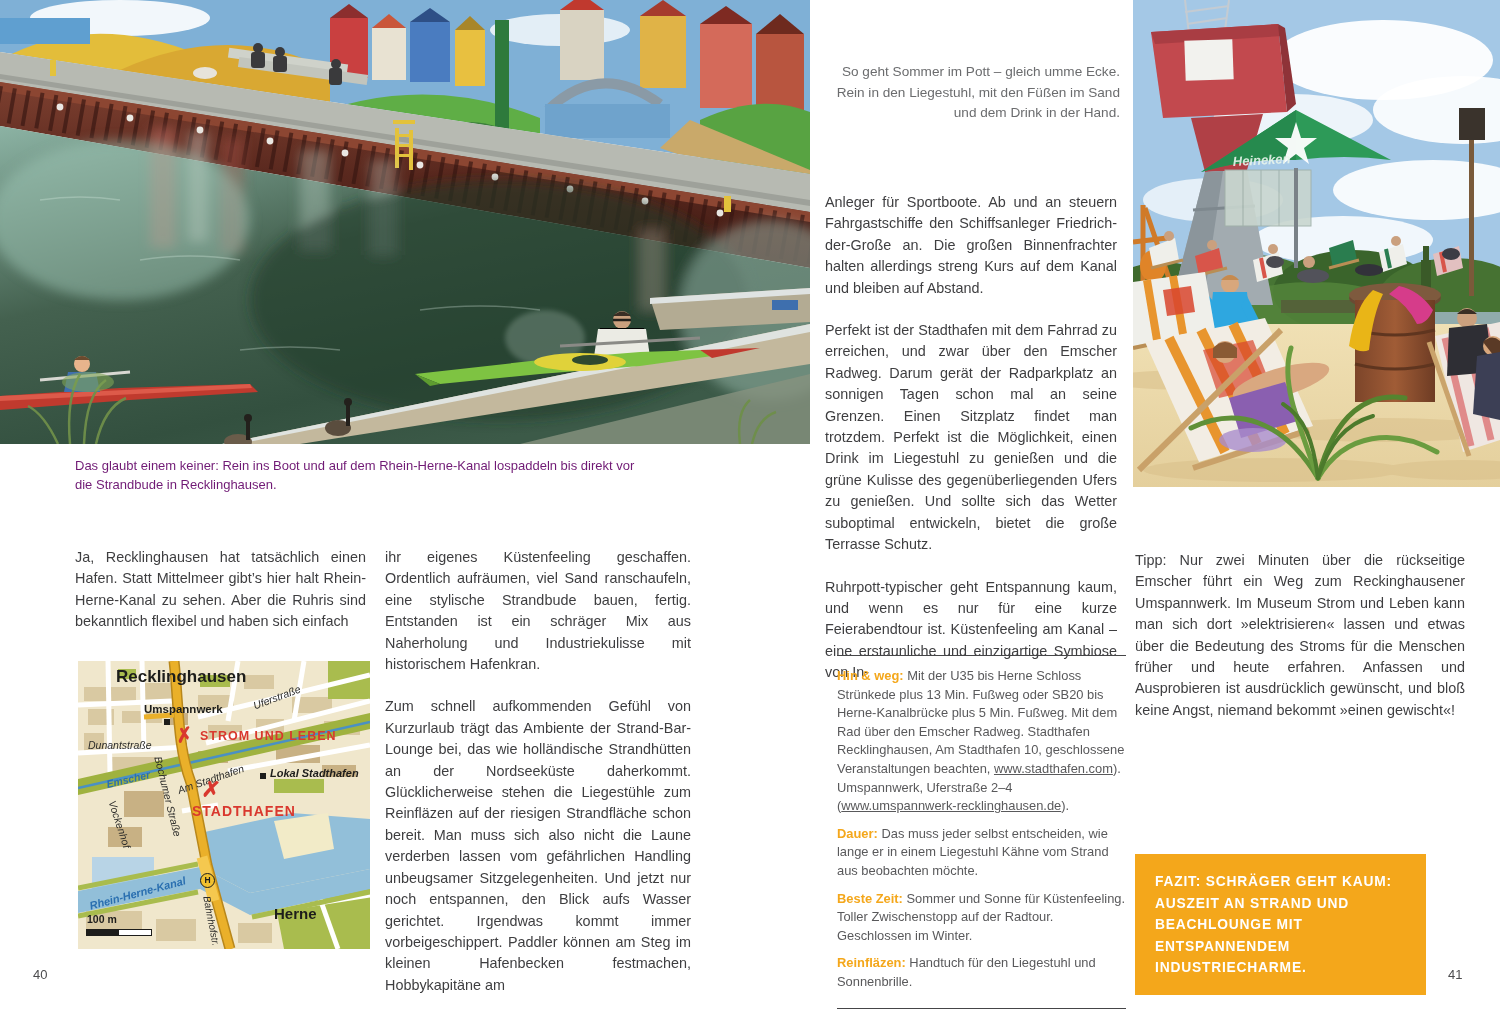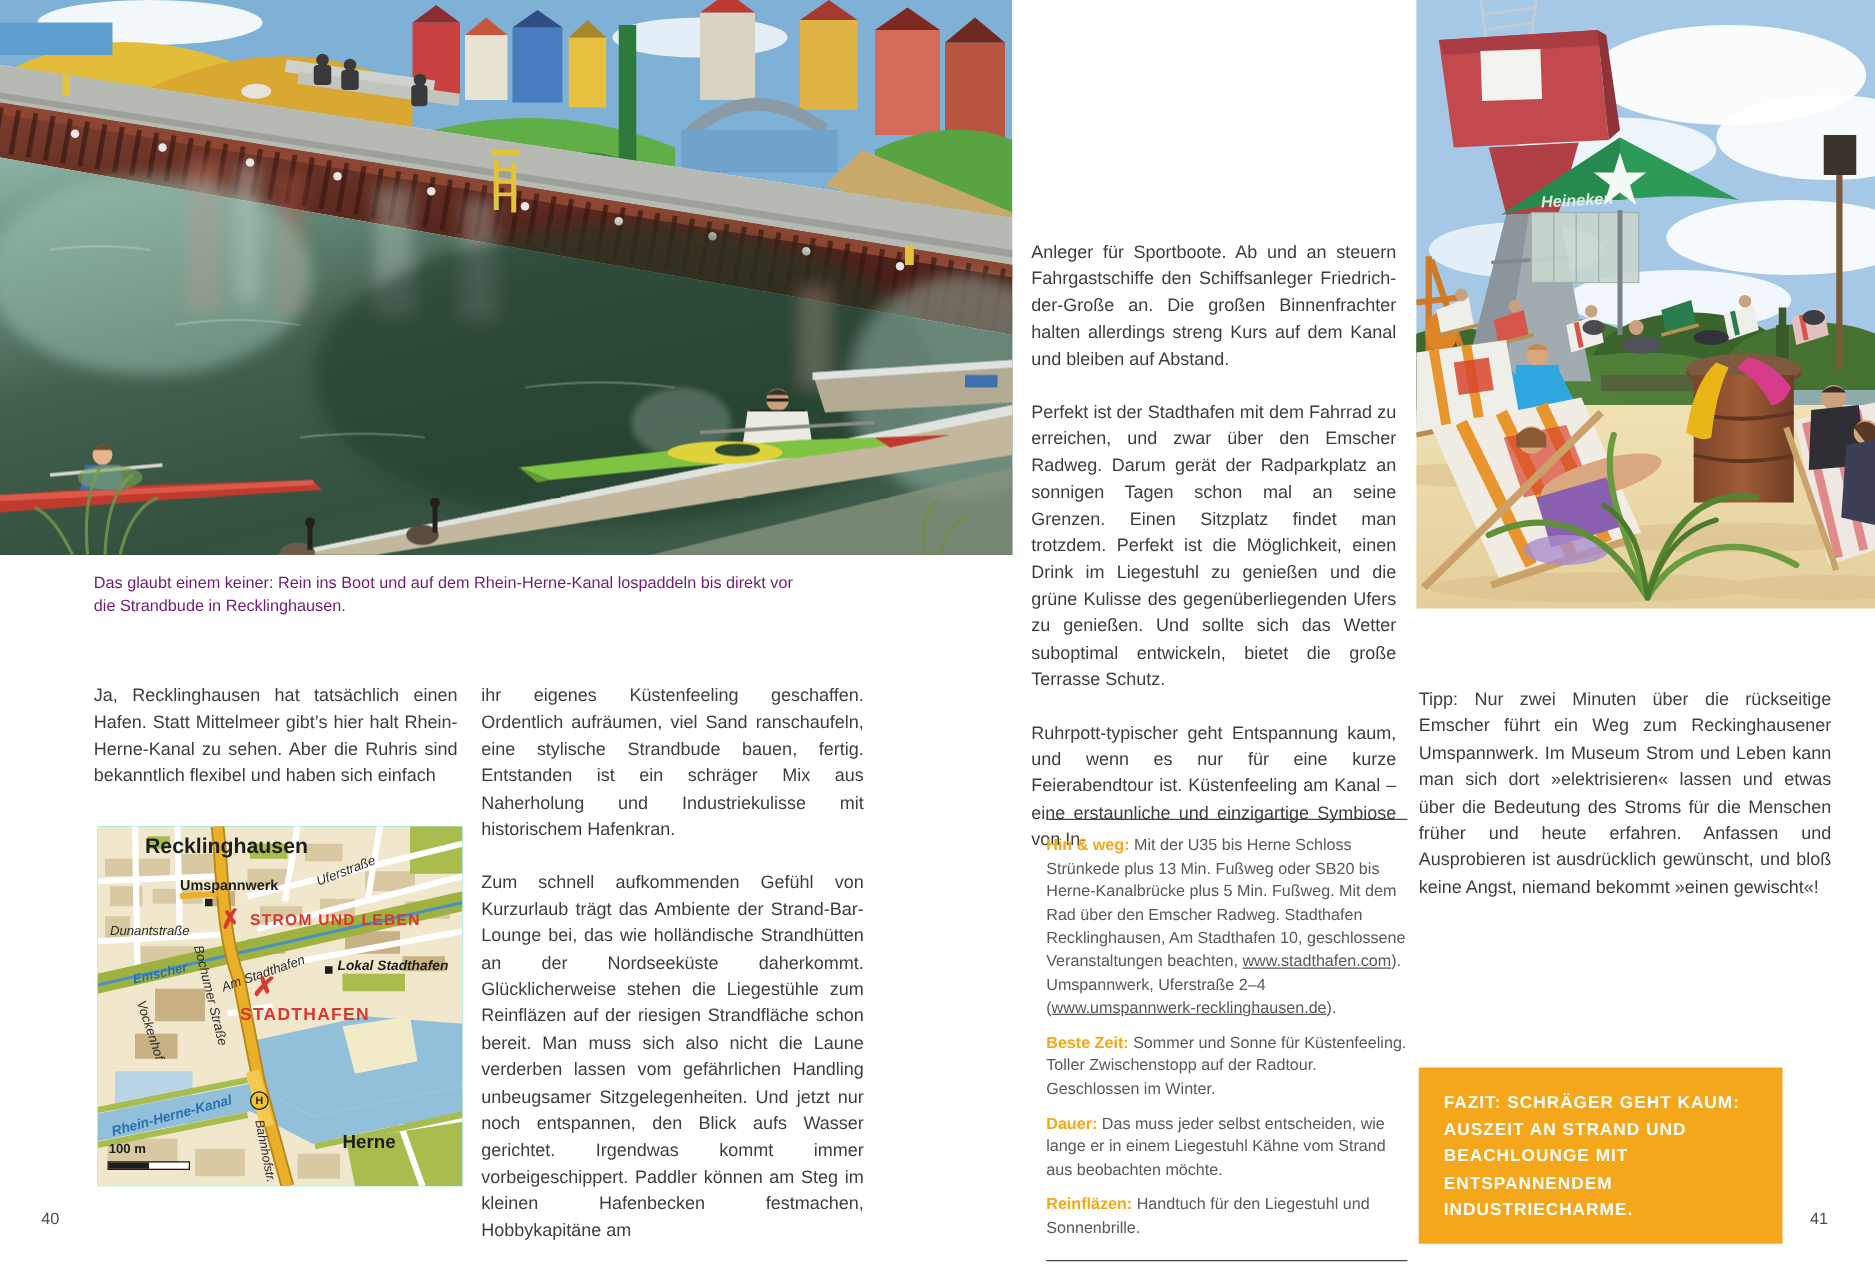--- a/index.html
+++ b/index.html
@@ -16,21 +16,21 @@
     padding:11px 0 16px 0;font-size:12.9px;line-height:18.6px;color:#59595b;}
   .info .item{margin-top:9px;}
   .info .item:first-child{margin-top:0;}
   .ilabel{color:#f4a71b;font-weight:bold;}
   .ilink{text-decoration:underline;color:#59595b;}
   .fazit{background:#f4a71b;color:#ffffff;font-weight:bold;font-size:13.8px;
     line-height:21.5px;letter-spacing:0.8px;padding:17px 20px 16px 20px;
     text-transform:uppercase;}
   .pagenum{font-size:13px;color:#4c4c4e;}
   
-  .map{width:292px;height:288px;overflow:hidden;background:#5eead4;}
+  .map{width:292px;height:288px;overflow:hidden;background:#e5e5e5;}
   .map svg{position:absolute;left:0;top:0;}
   .map .lbl{position:absolute;white-space:nowrap;color:#1d1d1b;}
   .map .city{font-weight:bold;font-size:17px;}
   .map .town{font-weight:bold;font-size:15px;}
   .map .poi{font-weight:bold;font-size:11.5px;}
   .map .poi-it{font-weight:bold;font-style:italic;font-size:11px;}
   .map .street{font-style:italic;font-size:10.5px;color:#2c2c2a;}
   .map .water-lbl{font-style:italic;font-size:10.5px;color:#2a6fb0;font-weight:bold;}
   .map .red-lbl{color:#d9382e;font-weight:bold;letter-spacing:1px;font-size:12.5px;}
   .map .sq{position:absolute;width:6px;height:6px;background:#1d1d1b;}
@@ -518,39 +518,40 @@
     <span class="lbl red-lbl" style="left:114px;top:142px;font-size:14px;">STADTHAFEN</span>
     <span class="lbl street" style="left:40px;top:138px;transform:rotate(72deg);transform-origin:left top;">Vockenhof</span>
     <span class="lbl water-lbl" style="left:10px;top:226px;transform:rotate(-15deg);font-size:11px;">Rhein-Herne-Kanal</span>
     <span class="hstop" style="left:122px;top:212px;">H</span>
     <span class="lbl street" style="left:134px;top:234px;transform:rotate(79deg);transform-origin:left top;font-size:10px;">Bahnhofstr.</span>
     <span class="lbl town" style="left:196px;top:244px;">Herne</span>
     <span class="lbl scale-lbl" style="left:9px;top:252px;">100 m</span>
     <span class="scale-bar" style="left:8px;top:268px;"></span>
   </div>
 
+  <div class="abs intro" style="left:825px;top:62px;width:295px;">So geht Sommer im Pott – gleich umme Ecke. Rein in den Liegestuhl, mit den Füßen im Sand und dem Drink in der Hand.</div>
 
   <div class="abs body-col" style="left:825px;top:192px;width:292px;">
     <p>Anleger für Sportboote. Ab und an steuern Fahrgastschiffe den Schiffsanleger Friedrich-der-Große an. Die großen Binnenfrachter halten allerdings streng Kurs auf dem Kanal und bleiben auf Abstand.</p>
     <p>Perfekt ist der Stadthafen mit dem Fahrrad zu erreichen, und zwar über den Emscher Radweg. Darum gerät der Radparkplatz an sonnigen Tagen schon mal an seine Grenzen. Einen Sitzplatz findet man trotzdem. Perfekt ist die Möglichkeit, einen Drink im Liegestuhl zu genießen und die grüne Kulisse des gegenüberliegenden Ufers zu genießen. Und sollte sich das Wetter suboptimal entwickeln, bietet die große Terrasse Schutz.</p>
     <p>Ruhrpott-typischer geht Entspannung kaum, und wenn es nur für eine kurze Feierabendtour ist. Küstenfeeling am Kanal – eine erstaunliche und einzigartige Symbiose von In-</p>
   </div>
 
   <div class="abs info" style="left:825px;top:655px;width:289px;margin-left:12px;">
     <div class="item">
       <span class="ilabel">Hin &amp; weg:</span>
       <span>Mit der U35 bis Herne Schloss Strünkede plus 13 Min. Fußweg oder SB20 bis Herne-Kanalbrücke plus 5 Min. Fußweg. Mit dem Rad über den Emscher Radweg. Stadthafen Recklinghausen, Am Stadthafen 10, geschlossene Veranstaltungen beachten, </span><span class="ilink">www.stadthafen.com</span><span>). Umspannwerk, Uferstraße 2–4 (</span><span class="ilink">www.umspannwerk-recklinghausen.de</span><span>).</span>
     </div>
     <div class="item">
+      <span class="ilabel">Dauer:</span>
+      <span>Das muss jeder selbst entscheiden, wie lange er in einem Liegestuhl Kähne vom Strand aus beobachten möchte.</span>
+    </div>
+    <div class="item">
       <span class="ilabel">Beste Zeit:</span>
       <span>Sommer und Sonne für Küstenfeeling. Toller Zwischenstopp auf der Radtour. Geschlossen im Winter.</span>
-    </div>
-    <div class="item">
-      <span class="ilabel">Dauer:</span>
-      <span>Das muss jeder selbst entscheiden, wie lange er in einem Liegestuhl Kähne vom Strand aus beobachten möchte.</span>
     </div>
     <div class="item">
       <span class="ilabel">Reinfläzen:</span>
       <span>Handtuch für den Liegestuhl und Sonnenbrille.</span>
     </div>
   </div>
 
   <div class="abs body-col" style="left:1135px;top:550px;width:330px;">
     <p>Tipp: Nur zwei Minuten über die rückseitige Emscher führt ein Weg zum Reckinghausener Umspannwerk. Im Museum Strom und Leben kann man sich dort »elektrisieren« lassen und etwas über die Bedeutung des Stroms für die Menschen früher und heute erfahren. Anfassen und Ausprobieren ist ausdrücklich gewünscht, und bloß keine Angst, niemand bekommt »einen gewischt«!</p>
   </div>

